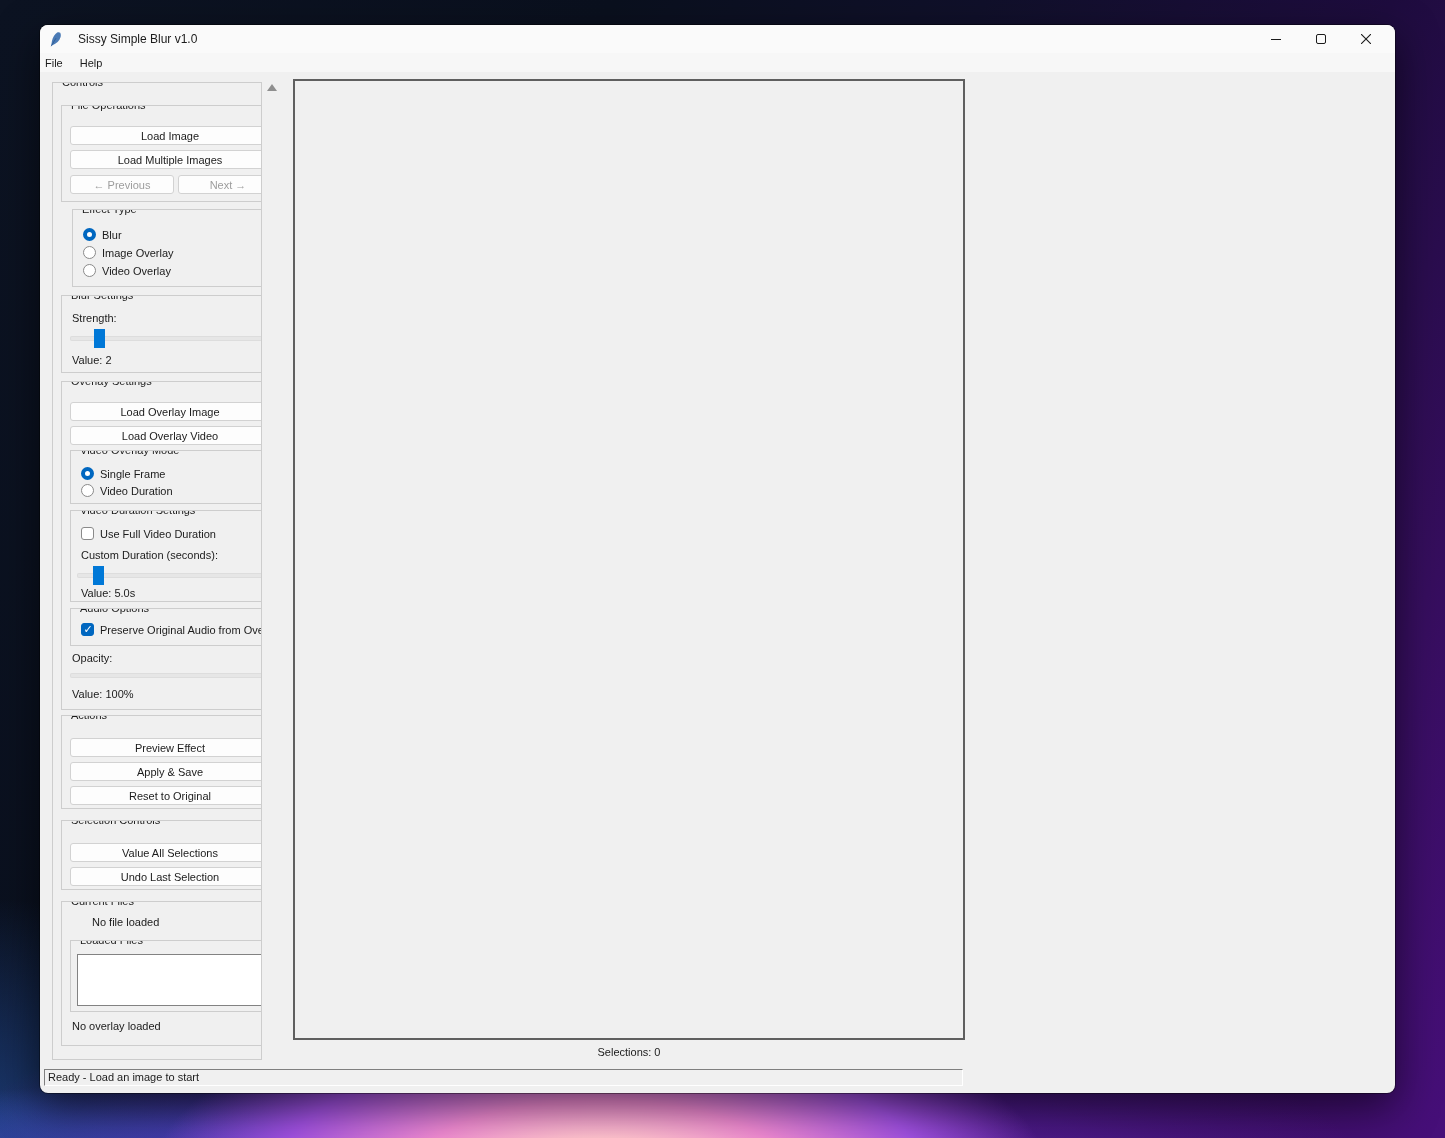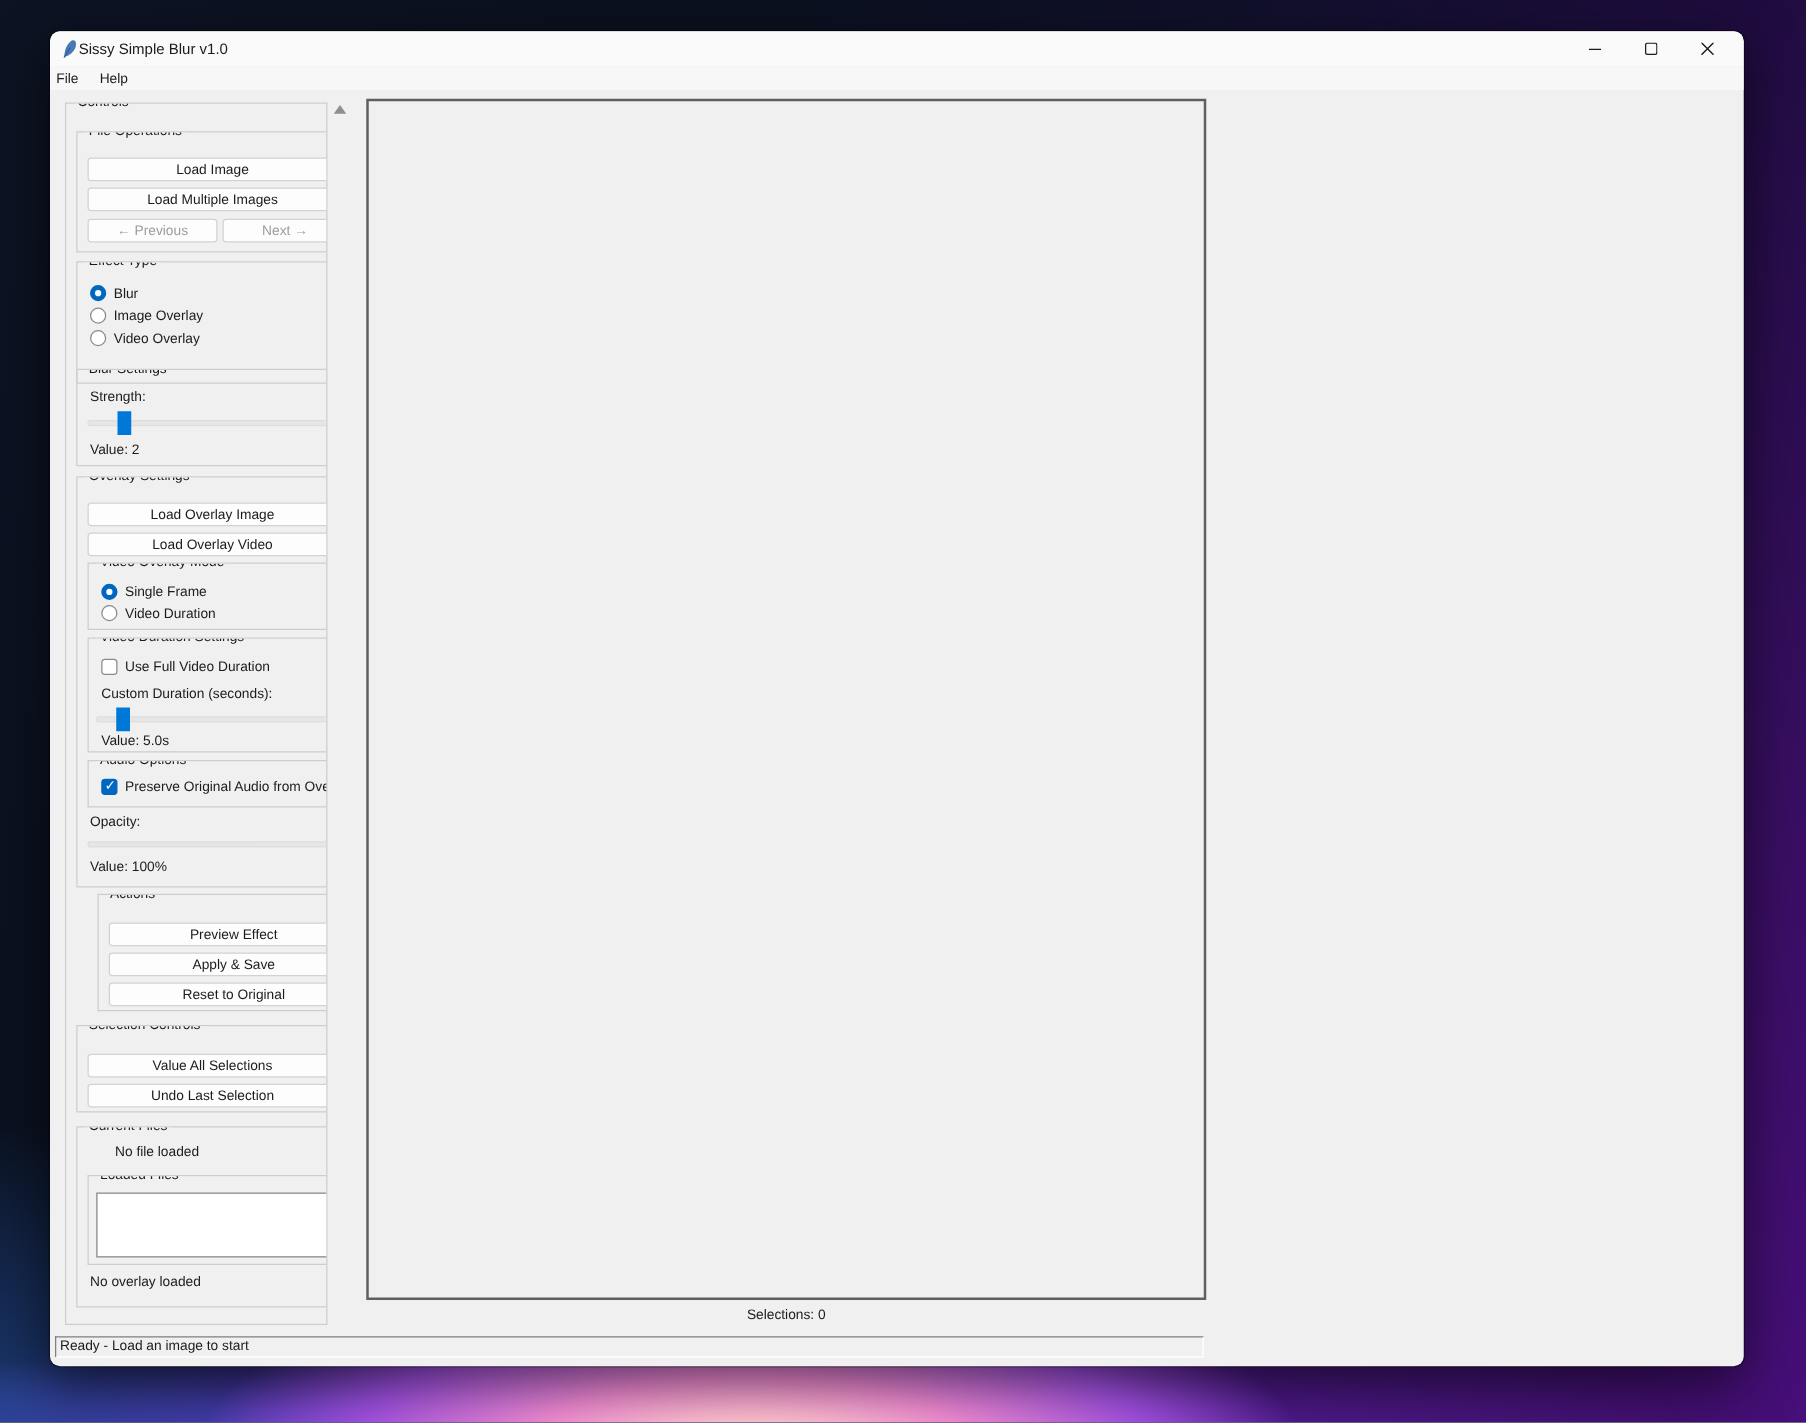--- a/index.html
+++ b/index.html
@@ -18,21 +18,21 @@
       linear-gradient(118deg, #0c1322 0%, #0a101e 30%, #10102a 48%, #1e0c3e 68%, #360e5e 85%, #470f7a 100%);
   }
   .window{
     position:absolute;left:40px;top:25px;width:1355px;height:1068px;
     background:#f0f0f0;border-radius:8px;overflow:hidden;
     box-shadow:0 14px 42px rgba(0,0,0,0.55), 0 0 0 1px rgba(0,0,0,0.38);
     font-size:11px;color:#1b1b1b;
   }
   .titlebar{position:absolute;left:0;top:0;right:0;height:28px;background:#fafafa;display:flex;align-items:center;}
   .app-icon{margin-left:9px;display:flex;align-items:center;}
-  .title-text{margin-left:1px;font-size:12px;color:#1b1b1b;white-space:nowrap;}
+  .title-text{margin-left:16px;font-size:12px;color:#1b1b1b;white-space:nowrap;}
   .win-controls{position:absolute;right:7px;top:0;height:28px;display:flex;}
   .win-btn{width:45px;height:28px;display:flex;align-items:center;justify-content:center;}
   .menubar{position:absolute;left:0;top:28px;right:0;height:19px;background:#f7f7f7;display:flex;align-items:center;}
   .menu-item{padding:2px 8px 2px 5px;}
   .menu-item + .menu-item{padding:2px 9px;}
 
   
   .group{position:absolute;border:1px solid #cdcdcd;box-sizing:border-box;overflow:hidden;}
   .group-label{position:absolute;top:-8px;left:6px;background:#f0f0f0;padding:0 3px;font-size:11px;line-height:15px;color:#1b1b1b;white-space:nowrap;z-index:2;}
   .panel{position:absolute;left:12px;top:57px;width:210px;height:978px;border:1px solid #cdcdcd;box-sizing:border-box;overflow:hidden;}
@@ -114,21 +114,21 @@
     <span class="group-label">Controls</span>
 
     <div class="group" style="left:8px;top:22px;width:210px;height:97px;">
       <span class="group-label">File Operations</span>
       <div class="btn" style="left:8px;top:20px;width:200px;">Load Image</div>
       <div class="btn" style="left:8px;top:44px;width:200px;">Load Multiple Images</div>
       <div class="btn disabled" style="left:8px;top:69px;width:104px;">← Previous</div>
       <div class="btn disabled" style="left:116px;top:69px;width:100px;">Next →</div>
     </div>
 
-    <div class="group" style="left:8px;top:126px;width:210px;height:98px;">
+    <div class="group" style="left:19px;top:126px;width:210px;height:78px;">
       <span class="group-label">Effect Type</span>
       <div class="row" style="left:10px;top:18px;">
         <span class="radio checked"></span>
         <span>Blur</span>
       </div>
       <div class="row" style="left:10px;top:36px;">
         <span class="radio"></span>
         <span>Image Overlay</span>
       </div>
       <div class="row" style="left:10px;top:54px;">
@@ -187,21 +187,21 @@
       </div>
 
       <span class="lbl" style="left:10px;top:270px;">Opacity:</span>
       <div class="slider" style="left:8px;top:284px;width:200px;">
         <div class="trough"></div>
 
       </div>
       <span class="lbl" style="left:10px;top:306px;">Value: 100%</span>
     </div>
 
-    <div class="group" style="left:8px;top:632px;width:210px;height:94px;margin-left:17px;">
+    <div class="group" style="left:8px;top:632px;width:210px;height:94px;">
       <span class="group-label">Actions</span>
       <div class="btn" style="left:8px;top:22px;width:200px;">Preview Effect</div>
       <div class="btn" style="left:8px;top:46px;width:200px;">Apply &amp; Save</div>
       <div class="btn" style="left:8px;top:70px;width:200px;">Reset to Original</div>
     </div>
 
     <div class="group" style="left:8px;top:737px;width:210px;height:70px;">
       <span class="group-label">Selection Controls</span>
       <div class="btn" style="left:8px;top:22px;width:200px;">Value All Selections</div>
       <div class="btn" style="left:8px;top:46px;width:200px;">Undo Last Selection</div>

